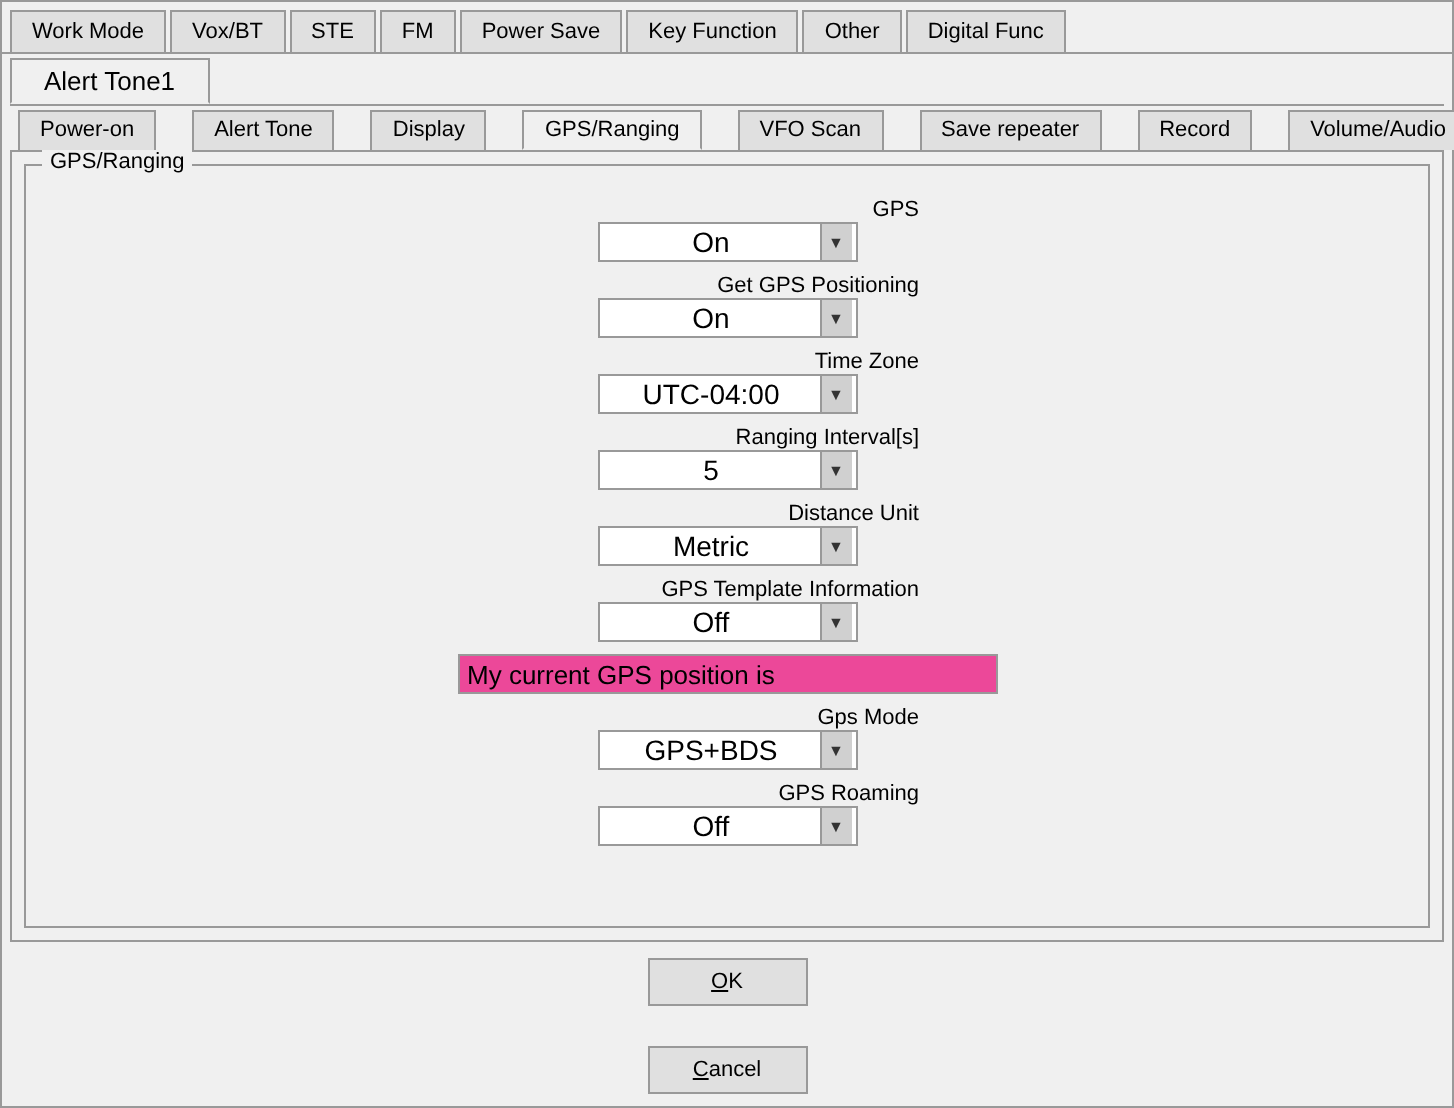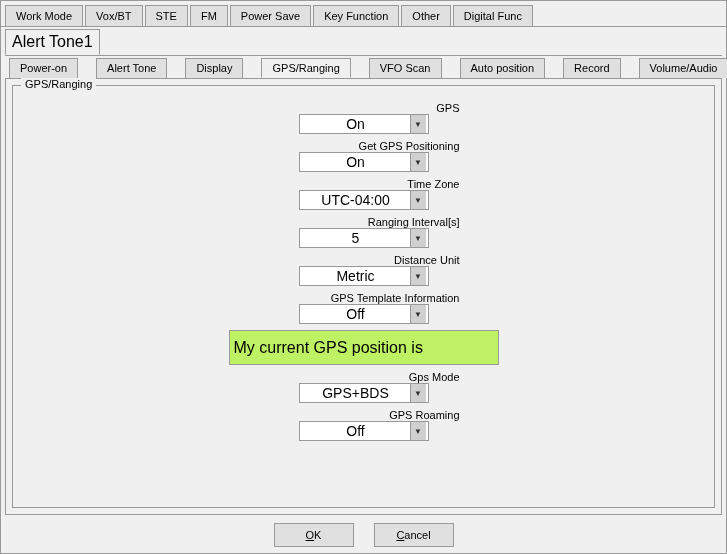--- a/index.html
+++ b/index.html
@@ -145,32 +145,32 @@
       cursor: pointer;
       flex-shrink: 0;
     }
     .dropdown-arrow::after {
       content: '▼';
       font-size: 8px;
       color: #333;
     }
     .text-input {
       width: 270px;
-      height: 35px;
-      border: 1px solid #999;
-      background: #bef264;
-      font-size: 16px;
+      height: 20px;
+      border: 1px solid #999;
+      background: #ec4899;
+      font-size: 13px;
       padding: 0 4px;
       display: flex;
       align-items: center;
     }
     
     .bottom-bar {
       display: flex;
-      flex-direction: row;
+      flex-direction: column;
       justify-content: center;
       align-items: center;
       padding: 4px 0 6px 0;
       gap: 20px;
     }
     .btn {
       width: 80px;
       height: 24px;
       background: #e0e0e0;
       border: 1px solid #999;
@@ -192,30 +192,30 @@
     <div class="tab">STE</div>
     <div class="tab">FM</div>
     <div class="tab">Power Save</div>
     <div class="tab">Key Function</div>
     <div class="tab">Other</div>
     <div class="tab">Digital Func</div>
   </div>
 
   <div style="background:#f0f0f0; border-top:1px solid #999; padding: 0 4px 0 4px; display:flex; flex-direction:column;">
     <div style="display:flex; flex-direction:row; align-items:flex-end; padding-top:2px; gap:2px;">
-      <div class="tab active" style="font-size:16px; padding:3px 6px;">Alert Tone1</div>
+      <div class="tab active" style="font-size:13px; padding:3px 16px;">Alert Tone1</div>
     </div>
 
     <div class="second-tabs" style="border-top:1px solid #999;">
       <div class="second-tab">Power-on</div>
       <div class="second-tab">Alert Tone</div>
       <div class="second-tab">Display</div>
       <div class="second-tab active">GPS/Ranging</div>
       <div class="second-tab">VFO Scan</div>
-      <div class="second-tab">Auto position</div>
+      <div class="second-tab">Save repeater</div>
       <div class="second-tab">Record</div>
       <div class="second-tab">Volume/Audio</div>
     </div>
   </div>
 
   <div class="content-area">
     <div class="group-box">
       <span class="group-label">GPS/Ranging</span>
       <div class="form-rows">
 

